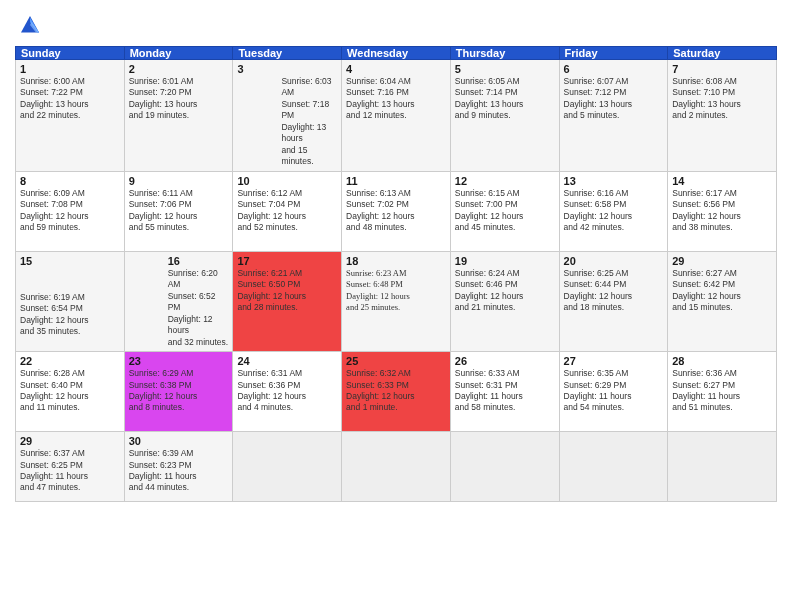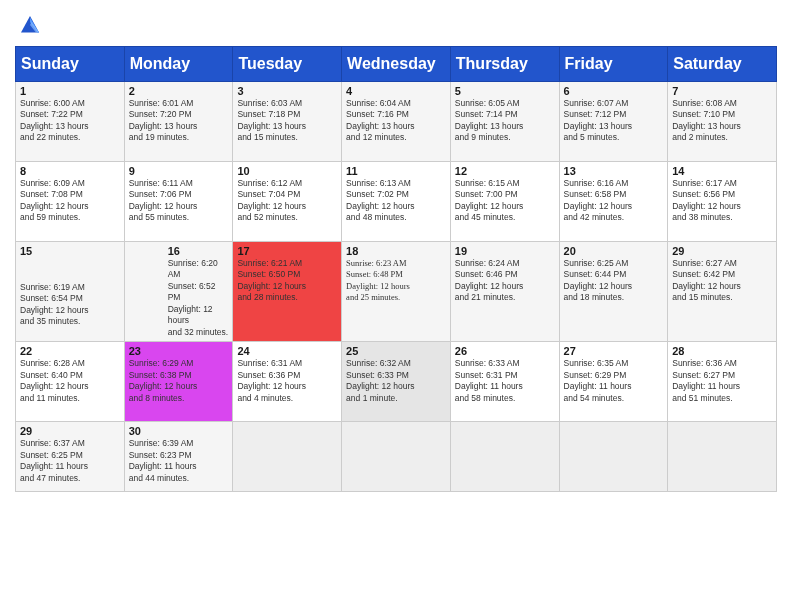--- a/index.html
+++ b/index.html
@@ -54,22 +54,22 @@
     }
     .calendar {
       width: 100%;
       border-collapse: collapse;
       font-size: 9.5px;
     }
     .calendar th {
       background: #2255cc;
       color: #fff;
       text-align: left;
-      padding: 8px 5px;
-      font-size: 16px;
+      padding: 0 5px;
+      font-size: 11px;
       font-weight: bold;
       border: 1px solid #1a44aa;
     }
     .calendar td {
       vertical-align: top;
       border: 1px solid #ccc;
       padding: 3px 4px;
       width: calc(100% / 7);
       height: 80px;
       background: #fff;
@@ -138,21 +138,21 @@
           </td>
           <td style="background: rgb(245, 245, 245);">
             <span class="day-num">2</span>
             <div class="day-info" style="white-space: pre-line;">Sunrise: 6:01 AM
 Sunset: 7:20 PM
 Daylight: 13 hours
 and 19 minutes.</div>
           </td>
           <td style="background: rgb(245, 245, 245);">
             <span class="day-num">3</span>
-            <div class="day-info" style="white-space: pre-line;">Sunrise: 6:03 AM
+            <div class="day-info" style="white-space: pre-line; margin-left: 44px;">Sunrise: 6:03 AM
 Sunset: 7:18 PM
 Daylight: 13 hours
 and 15 minutes.</div>
           </td>
           <td style="background: rgb(245, 245, 245);">
             <span class="day-num">4</span>
             <div class="day-info" style="white-space: pre-line;">Sunrise: 6:04 AM
 Sunset: 7:16 PM
 Daylight: 13 hours
 and 12 minutes.</div>
@@ -296,21 +296,21 @@
 Daylight: 12 hours
 and 8 minutes.</div>
           </td>
           <td style="background: rgb(255, 255, 255);">
             <span class="day-num">24</span>
             <div class="day-info" style="white-space: pre-line;">Sunrise: 6:31 AM
 Sunset: 6:36 PM
 Daylight: 12 hours
 and 4 minutes.</div>
           </td>
-          <td style="background: #e5e5e5;">
+          <td style="background: #ef4444;">
             <span class="day-num">25</span>
             <div class="day-info" style="white-space: pre-line;">Sunrise: 6:32 AM
 Sunset: 6:33 PM
 Daylight: 12 hours
 and 1 minute.</div>
           </td>
           <td style="background: rgb(255, 255, 255);">
             <span class="day-num">26</span>
             <div class="day-info" style="white-space: pre-line;">Sunrise: 6:33 AM
 Sunset: 6:31 PM

